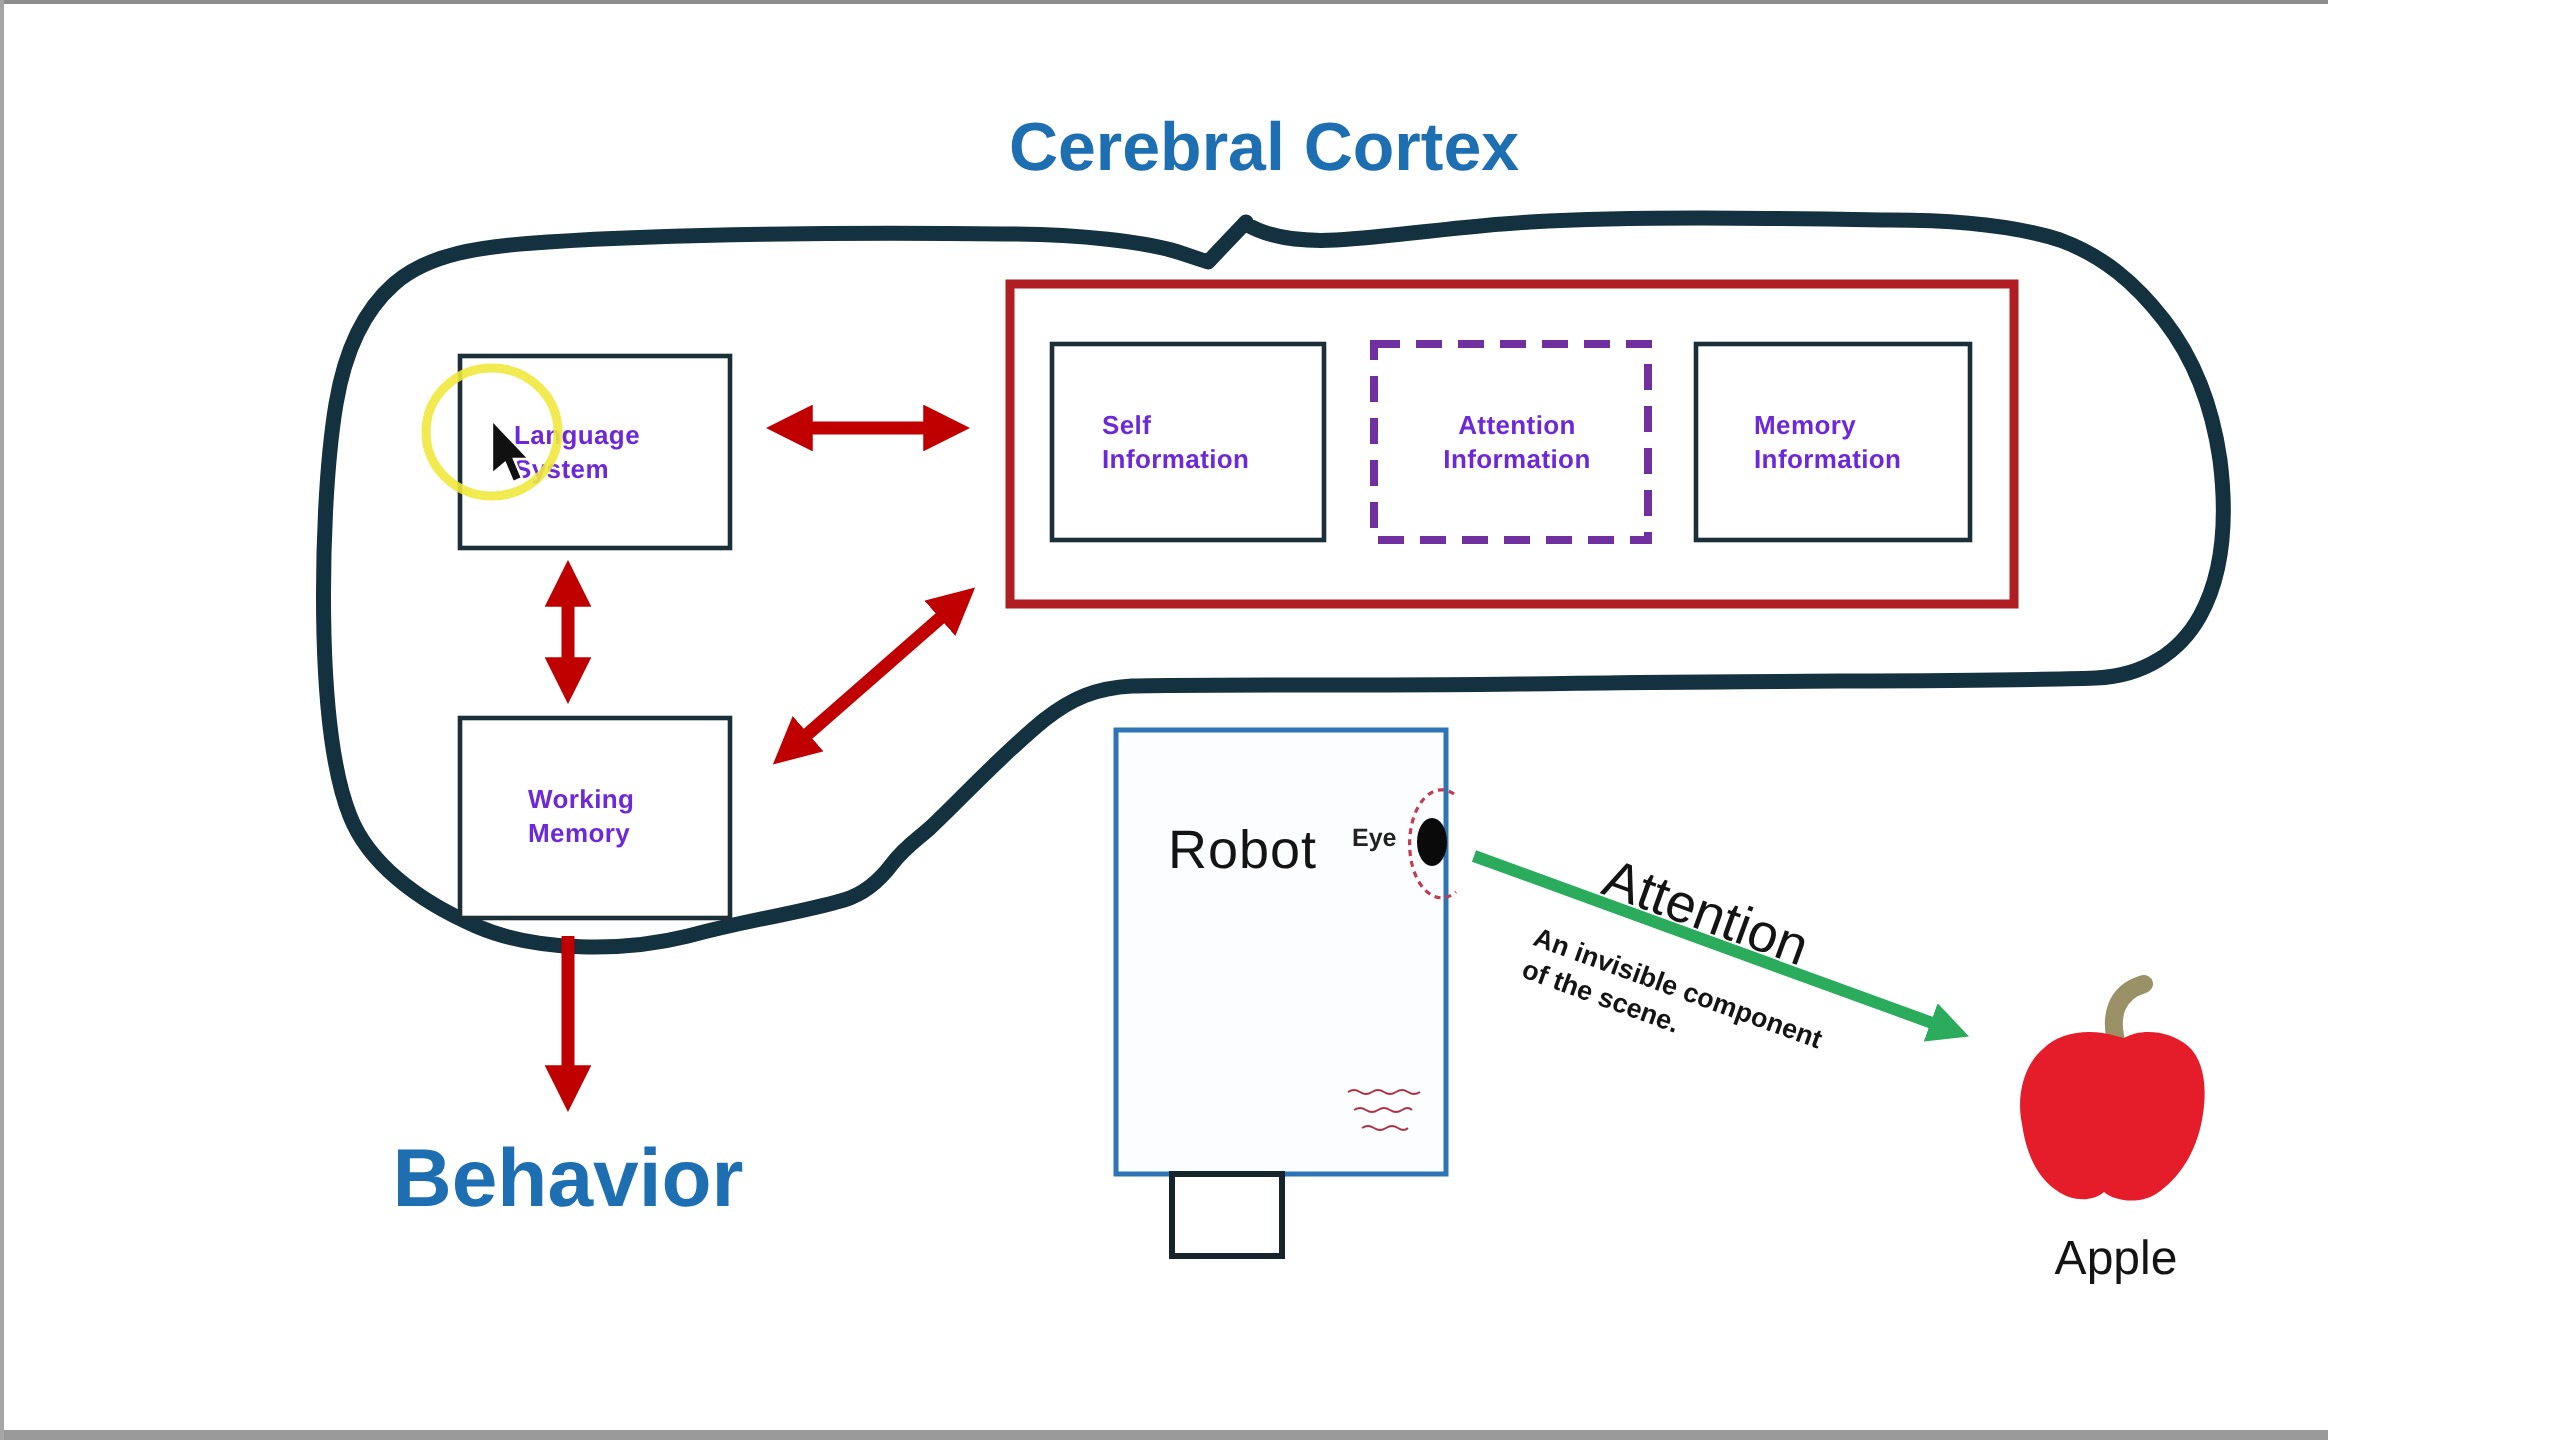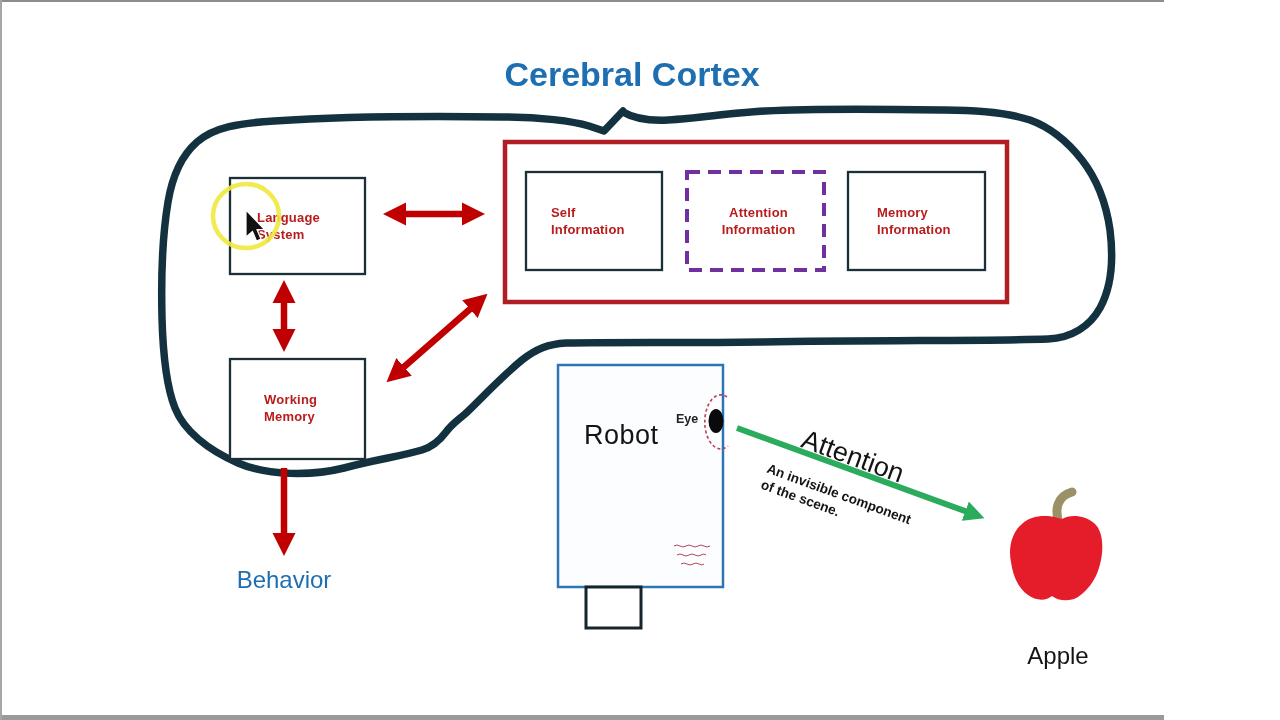--- a/index.html
+++ b/index.html
@@ -2,25 +2,25 @@
 <html><head>
 <meta charset="utf-8">
 <style>
   html,body{margin:0;padding:0;background:#fff;}
   #stage{position:relative;width:1164px;height:720px;background:#ffffff;overflow:hidden;
          font-family:"Liberation Sans",sans-serif;}
   svg{position:absolute;left:0;top:0;}
   #art{z-index:1;}
   #textlayer{position:absolute;left:0;top:0;width:1280px;height:720px;z-index:2;}
   #overlay{z-index:3;}
-  .lbl{position:absolute;color:#b91c1c;}
+  .lbl{position:absolute;color:#6d28d9;}
   .boxlbl{font-size:13px;font-weight:700;line-height:1.32;letter-spacing:0.2px;}
   .title{font-size:34px;font-weight:600;color:#1e6fb2;white-space:nowrap;
          transform:translateX(-50%);}
-  .behavior{font-size:24px;font-weight:400;color:#1e6fb2;white-space:nowrap;
+  .behavior{font-size:41px;font-weight:700;color:#1e6fb2;white-space:nowrap;
          transform:translateX(-50%);}
   .robot{font-size:27px;font-weight:400;letter-spacing:0.5px;color:#141414;}
   .eye{font-size:12.5px;font-weight:700;color:#222;}
   .attn{font-size:27px;font-weight:400;color:#141414;transform:rotate(20deg);
         transform-origin:0 0;white-space:nowrap;}
   .attnnote{font-size:13.5px;font-weight:700;color:#141414;width:158px;line-height:1.25;
         transform:rotate(20deg);transform-origin:0 0;}
   .applelbl{font-size:24px;font-weight:400;color:#141414;transform:translateX(-50%);
         white-space:nowrap;}
   .edge{position:absolute;background:#8d8d8d;z-index:4;}
@@ -112,27 +112,27 @@
     <div class="lbl title" style="left:632px;top:55px;">Cerebral Cortex</div>
 
     <div class="lbl boxlbl" style="left:257px;top:209px;width:80px;">Language System</div>
     <div class="lbl boxlbl" style="left:264px;top:391px;width:80px;">Working Memory</div>
     <div class="lbl boxlbl" style="left:551px;top:204px;width:95px;">Self Information</div>
     <div class="lbl boxlbl" style="left:711px;top:204px;width:95px;text-align:center;">Attention Information</div>
     <div class="lbl boxlbl" style="left:877px;top:204px;width:95px;">Memory Information</div>
 
     <div class="lbl behavior" style="left:284px;top:566px;">Behavior</div>
 
-    <div class="lbl robot" style="left:584px;top:420px;">Robot</div>
+    <div class="lbl robot" style="left:584px;top:410px;">Robot</div>
     <div class="lbl eye" style="left:676px;top:412px;">Eye</div>
 
     <div class="lbl attn" style="left:808px;top:424px;">Attention</div>
     <div class="lbl attnnote" style="left:770px;top:461px;">An invisible component of the scene.</div>
 
-    <div class="lbl applelbl" style="left:1058px;top:642px;">Apple</div>
+    <div class="lbl applelbl" style="left:1058px;top:616px;">Apple</div>
   </div>
 
   <svg id="overlay" width="1280" height="720" viewBox="0 0 1280 720">
     <ellipse cx="246" cy="216" rx="33" ry="32" fill="none" stroke="#f0e83d" stroke-width="4.5" opacity="0.9"></ellipse>
     <polygon points="246,210 246,237 252.5,231.5 256.5,241 261,239 257,229.5 264.5,229.5" fill="#111111" stroke="#ffffff" stroke-width="1.2"></polygon>
   </svg>
 
   <div class="edge" id="edge-top"></div>
   <div class="edge" id="edge-bottom"></div>
   <div class="edge" id="edge-left"></div>

